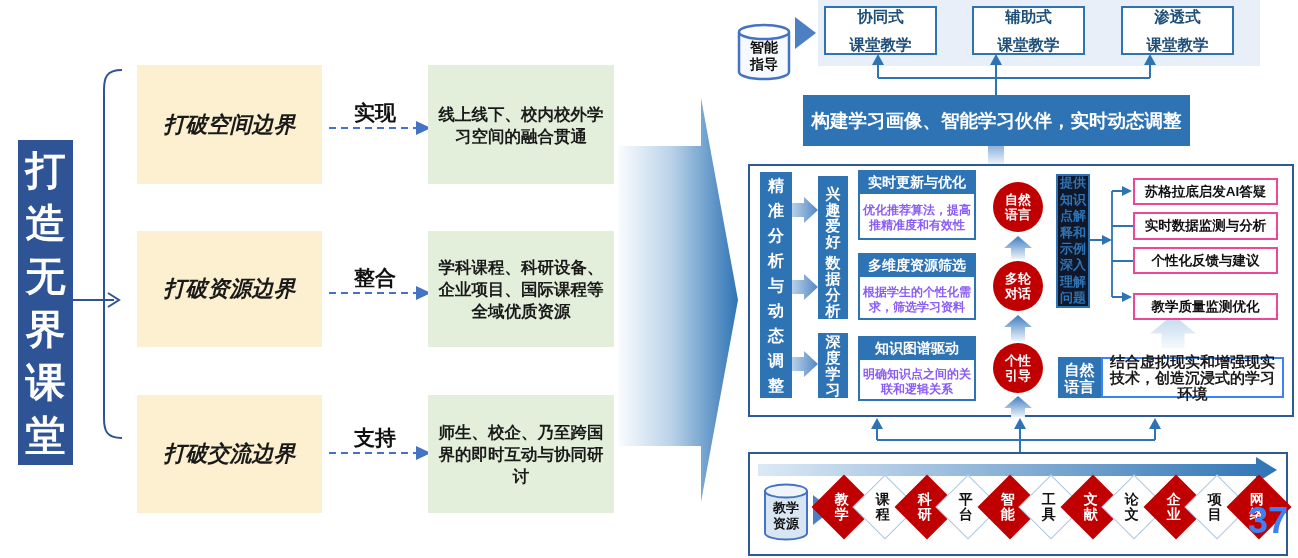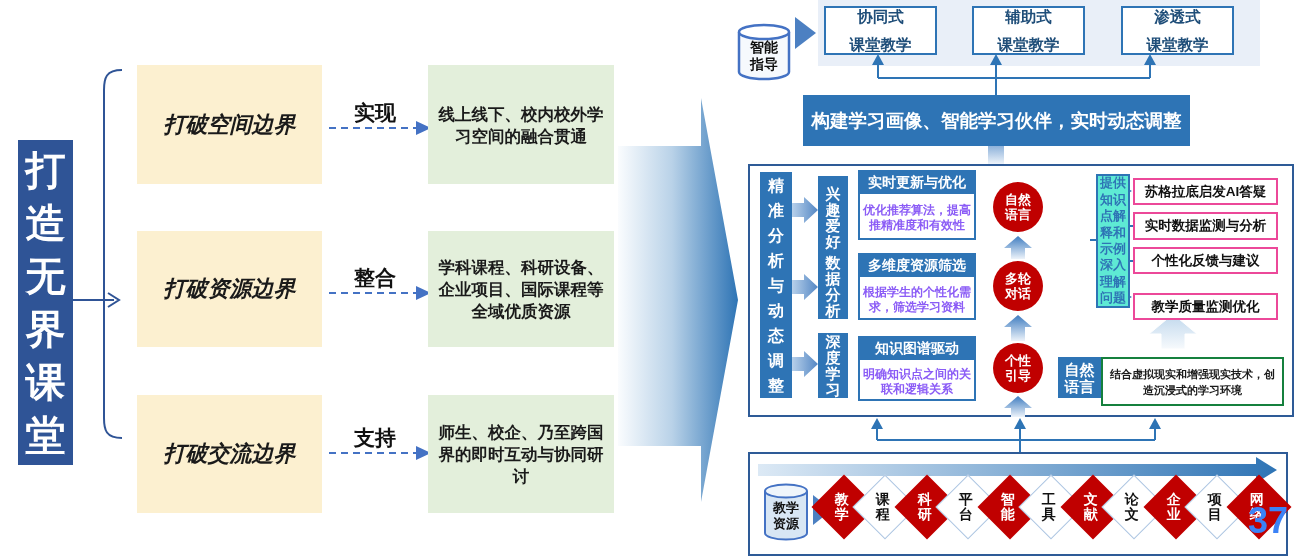--- a/index.html
+++ b/index.html
@@ -25,26 +25,26 @@
   .banner{left:803px;top:95px;width:387px;height:51px;background:#2E74B5;color:#fff;font-size:18.5px;z-index:3;}
 
   
   .mid-box{left:748px;top:164px;width:546px;height:253px;background:#fff;border:2px solid #2E5B97;z-index:1;box-sizing:border-box;}
   .side-bar{left:760px;top:172px;width:32px;height:226px;background:#2E74B5;color:#fff;font-size:16px;line-height:25px;z-index:3;}
   .track-label{left:818px;width:30px;background:#2E74B5;color:#fff;font-size:15px;line-height:16px;z-index:3;}
   .card{left:858px;width:118px;border:2px solid #2E74B5;background:#fff;z-index:3;box-sizing:border-box;}
   .card-head{background:#2E74B5;color:#fff;font-size:14px;height:22px;display:flex;align-items:center;justify-content:center;}
   .card-body{font-size:12px;line-height:15px;color:#8b5cf6;display:flex;align-items:center;justify-content:center;text-align:center;padding:2px 3px;}
   .circle{left:993px;width:50px;height:50px;border-radius:50%;background:#C00000;color:#fff;font-size:13px;line-height:15px;z-index:3;}
-  .provide{left:1096px;top:174px;width:34px;height:134px;border:2px solid #2E74B5;background:#5eead4;color:#2E74B5;
+  .provide{left:1056px;top:174px;width:34px;height:134px;border:2px solid #2E74B5;background:#0f172a;color:#2E74B5;
            font-size:13px;line-height:16.4px;z-index:3;box-sizing:border-box;}
   .outcome{left:1133px;width:145px;height:27px;border:2px solid #ec4899;background:#fff;font-size:13.5px;color:#111;z-index:3;box-sizing:border-box;}
   .inter-label{left:1058px;top:357px;width:43px;height:41px;background:#2E74B5;color:#fff;font-size:15px;line-height:17px;z-index:3;}
-  .inter-desc{left:1101px;top:357px;width:183px;height:49px;border:2px solid #15803d;background:#fff;
-              font-size:11px;line-height:16px;z-index:3;box-sizing:border-box;padding:0 4px;}
+  .inter-desc{left:1101px;top:357px;width:183px;height:41px;border:2px solid #3b82f6;background:#fff;
+              font-size:15px;line-height:16px;z-index:3;box-sizing:border-box;padding:0 4px;}
 
   
   .bot-box{left:748px;top:452px;width:540px;height:104px;background:#fff;border:2px solid #2E5B97;z-index:1;box-sizing:border-box;}
   .diamond{width:46px;height:46px;transform:rotate(45deg);z-index:3;display:flex;align-items:center;justify-content:center;
            background:#fff;border:1px solid #AEC6E2;box-sizing:border-box;}
   .diamond .lbl{transform:rotate(-45deg);font-size:14px;line-height:15px;color:#111;}
   .diamond.filled{background:#C00000;border:none;}
   .diamond.filled .lbl{color:#fff;}
   .page-num{left:1248px;top:500px;font-size:36px;color:#3b82f6;z-index:4;font-weight:bold;}
 

